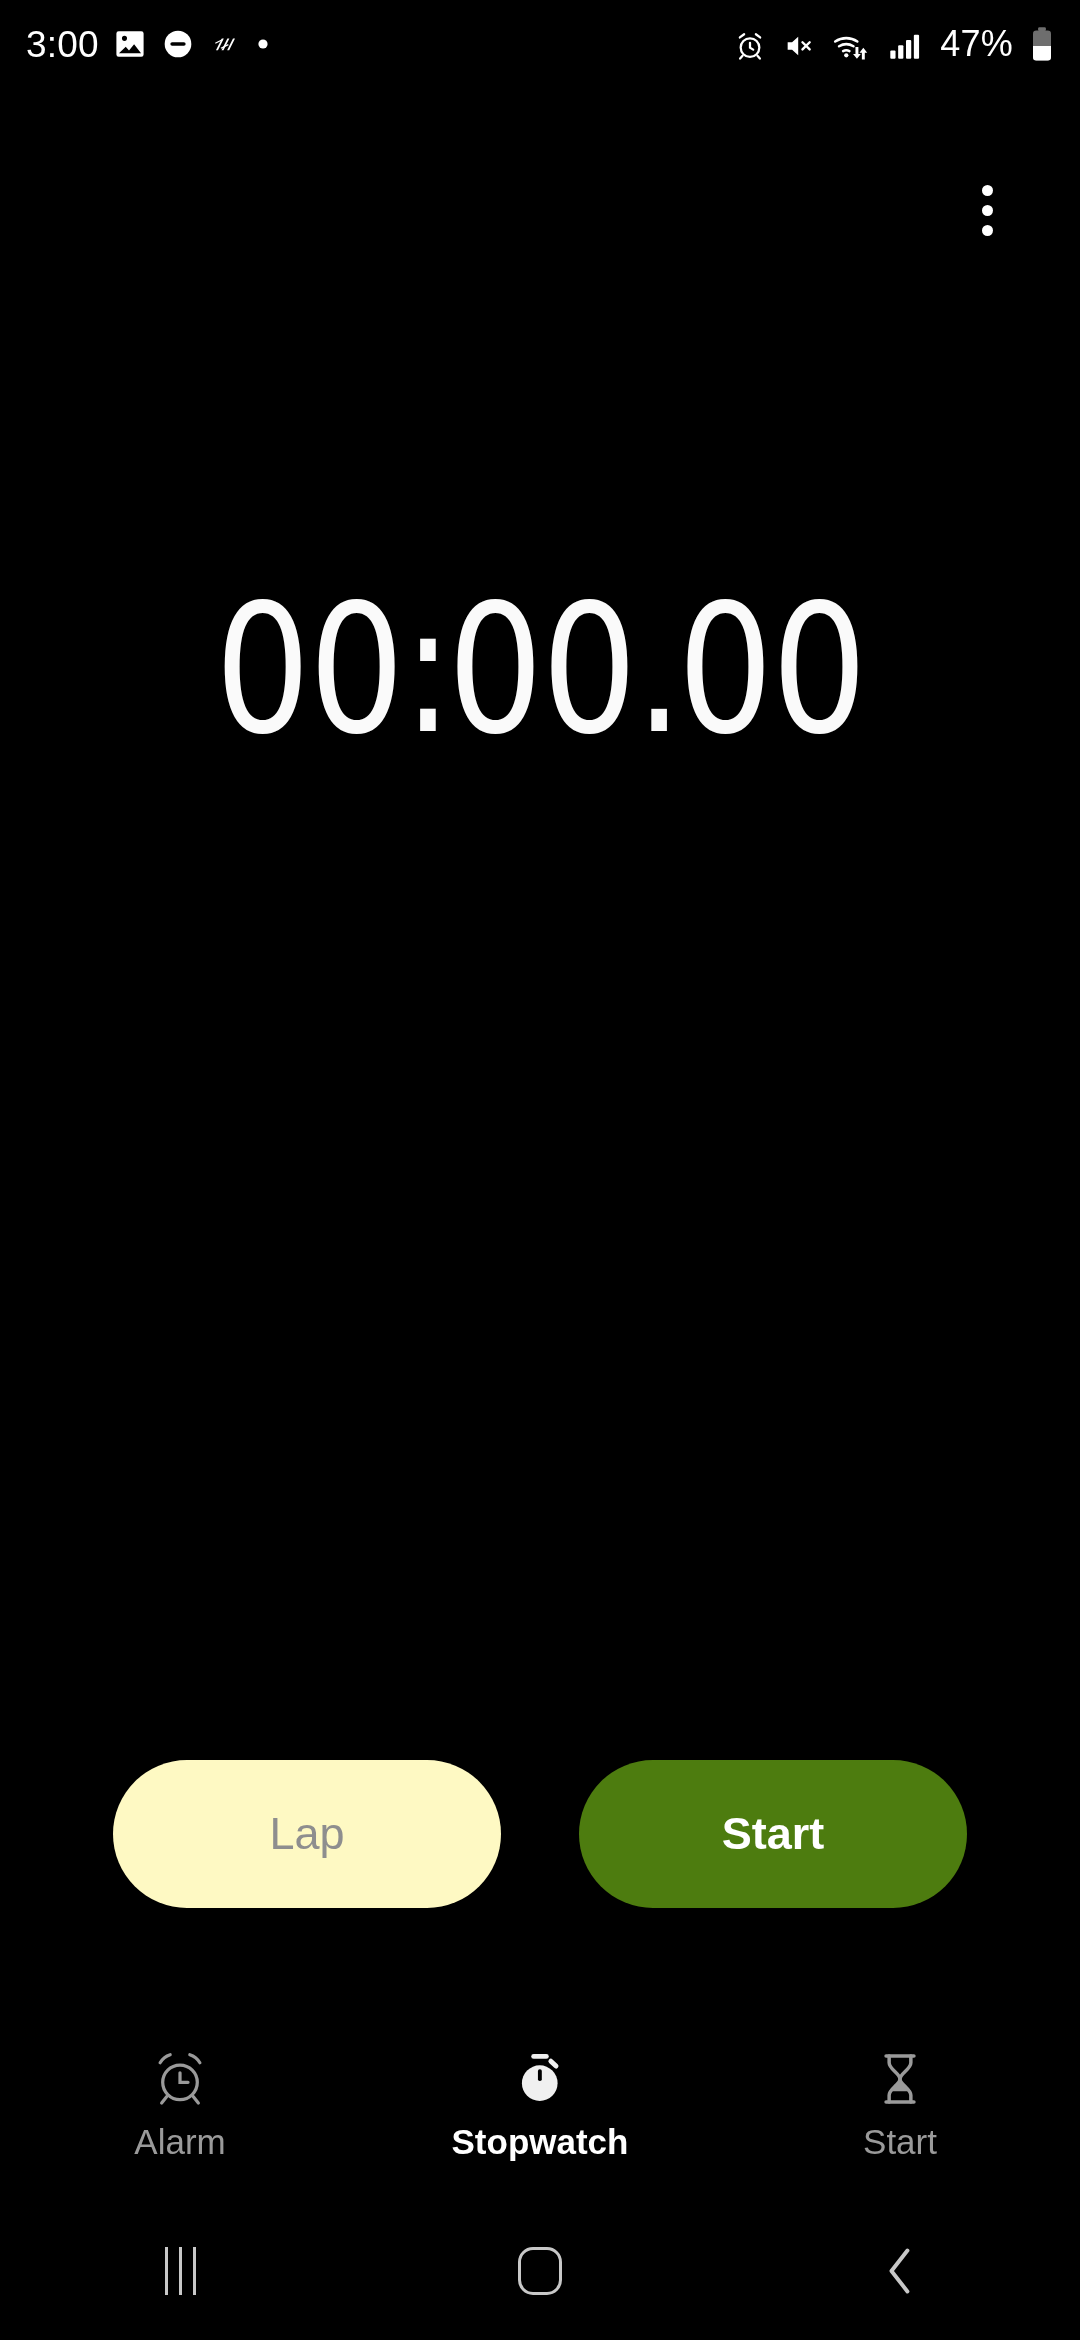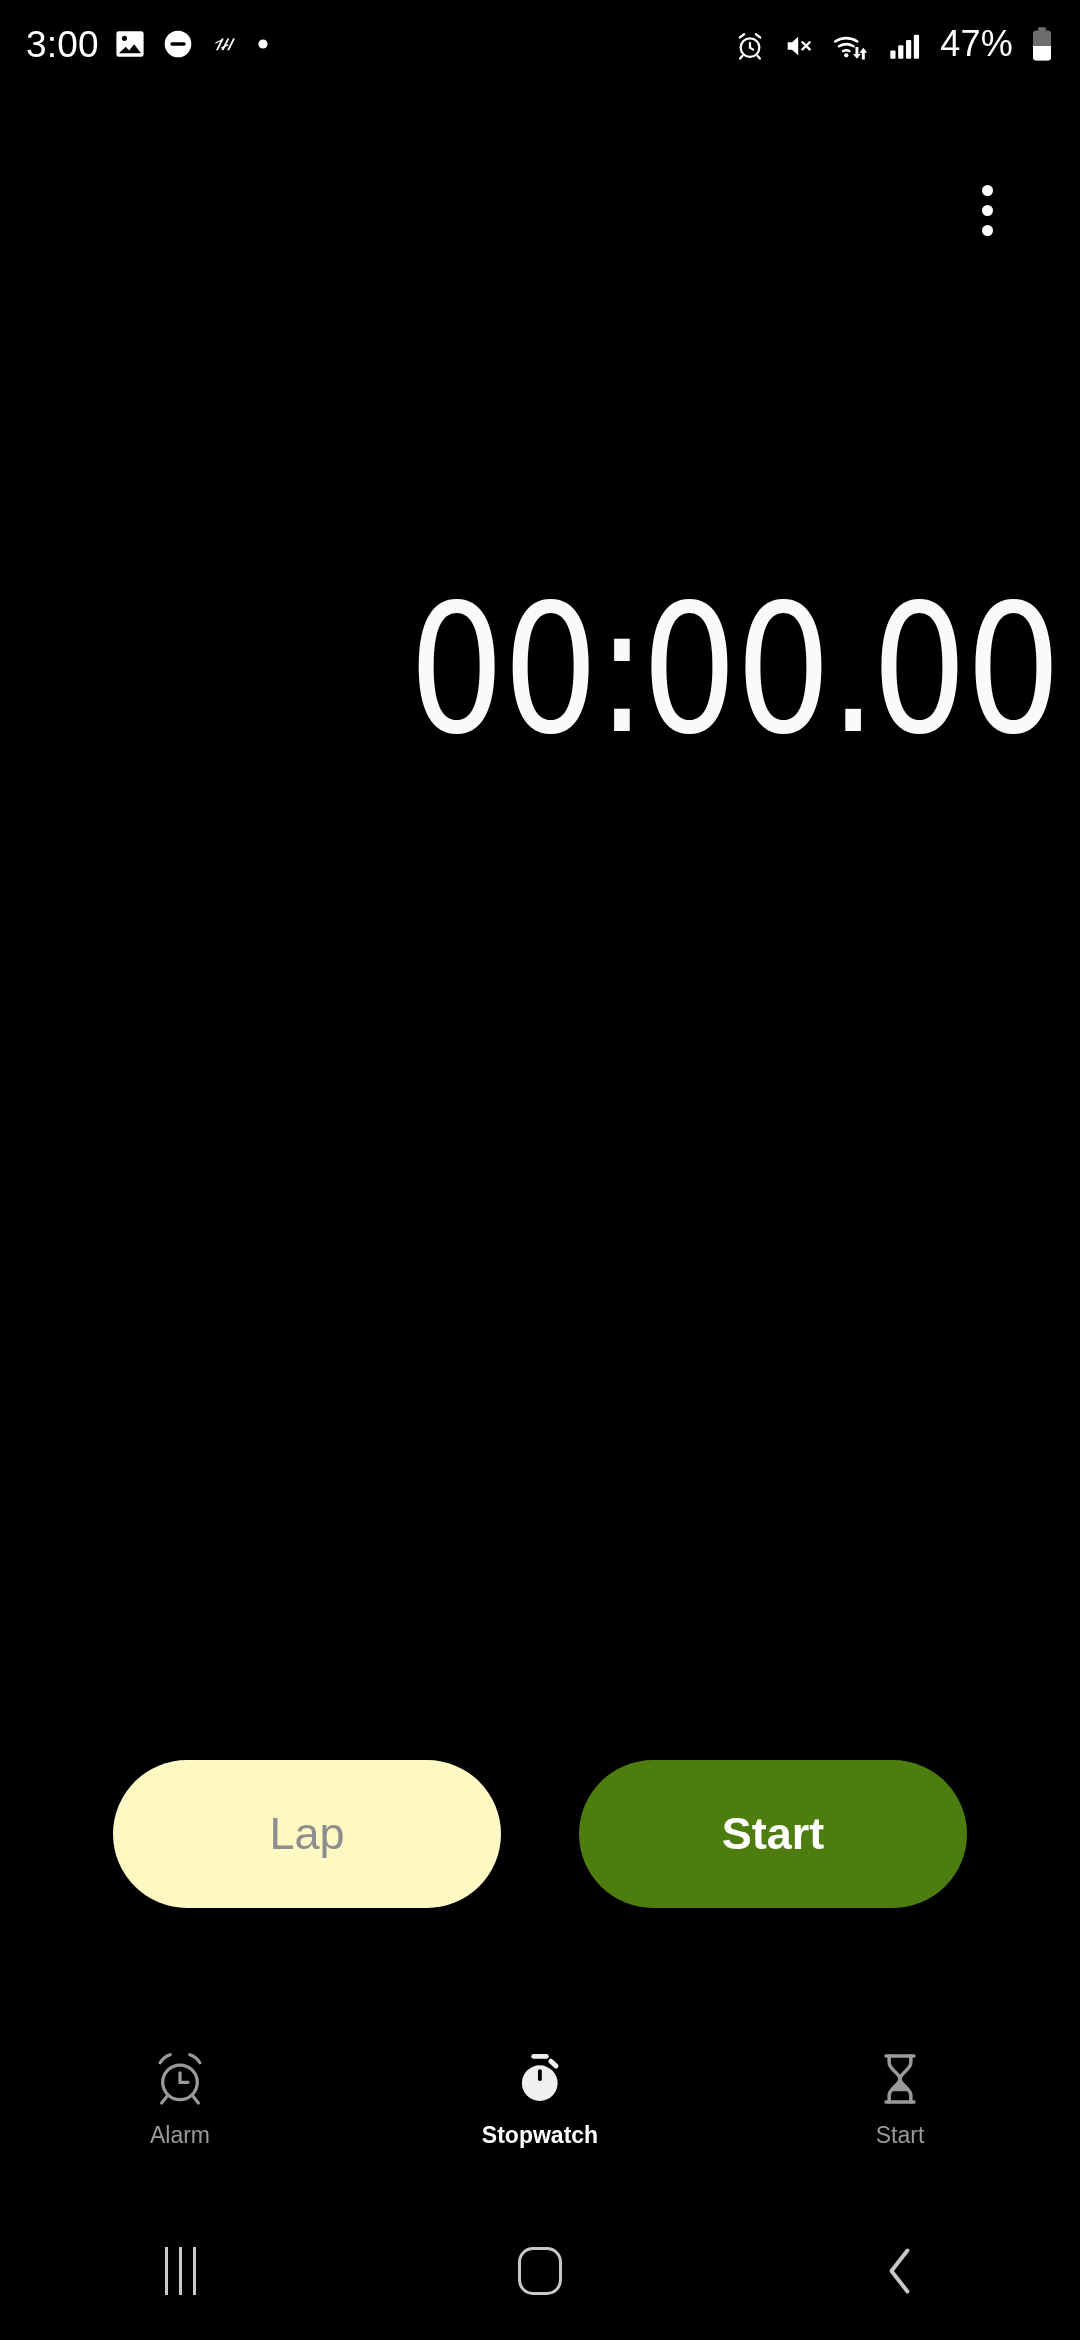--- a/index.html
+++ b/index.html
@@ -44,21 +44,21 @@
   }
   .overflow i {
     display:block; width:11px; height:11px;
     border-radius:50%; background:#fff;
   }
 
   
   .timer-wrap {
     position:absolute; top:560px; left:0;
     width:1080px; height:220px;
-    display:flex; align-items:center; justify-content:flex-end;
+    display:flex; align-items:center; justify-content:center;
   }
   .timer {
     font-family:"DejaVu Sans Condensed","Liberation Sans", sans-serif;
     font-size:178px;
     font-weight:300;
     color:#fafafa;
     letter-spacing:-2px;
     line-height:1;
     font-stretch:condensed;
     transform:scaleX(0.94);
@@ -96,21 +96,21 @@
   .tab {
     flex:1;
     display:flex; flex-direction:column;
     align-items:center; justify-content:flex-start;
     padding-top:14px;
     cursor:pointer;
   }
   .tab-icon { height:66px; display:flex; align-items:center; justify-content:center; }
   .tab-label {
     margin-top:12px;
-    font-size:23px;
+    font-size:35px;
     color:#9a9a9a;
     font-weight:400;
     line-height:1;
     white-space:nowrap;
   }
   .tab.active .tab-label { color:#ffffff; font-weight:700; }
 
   
   .navbar {
     position:absolute; bottom:0; left:0;

